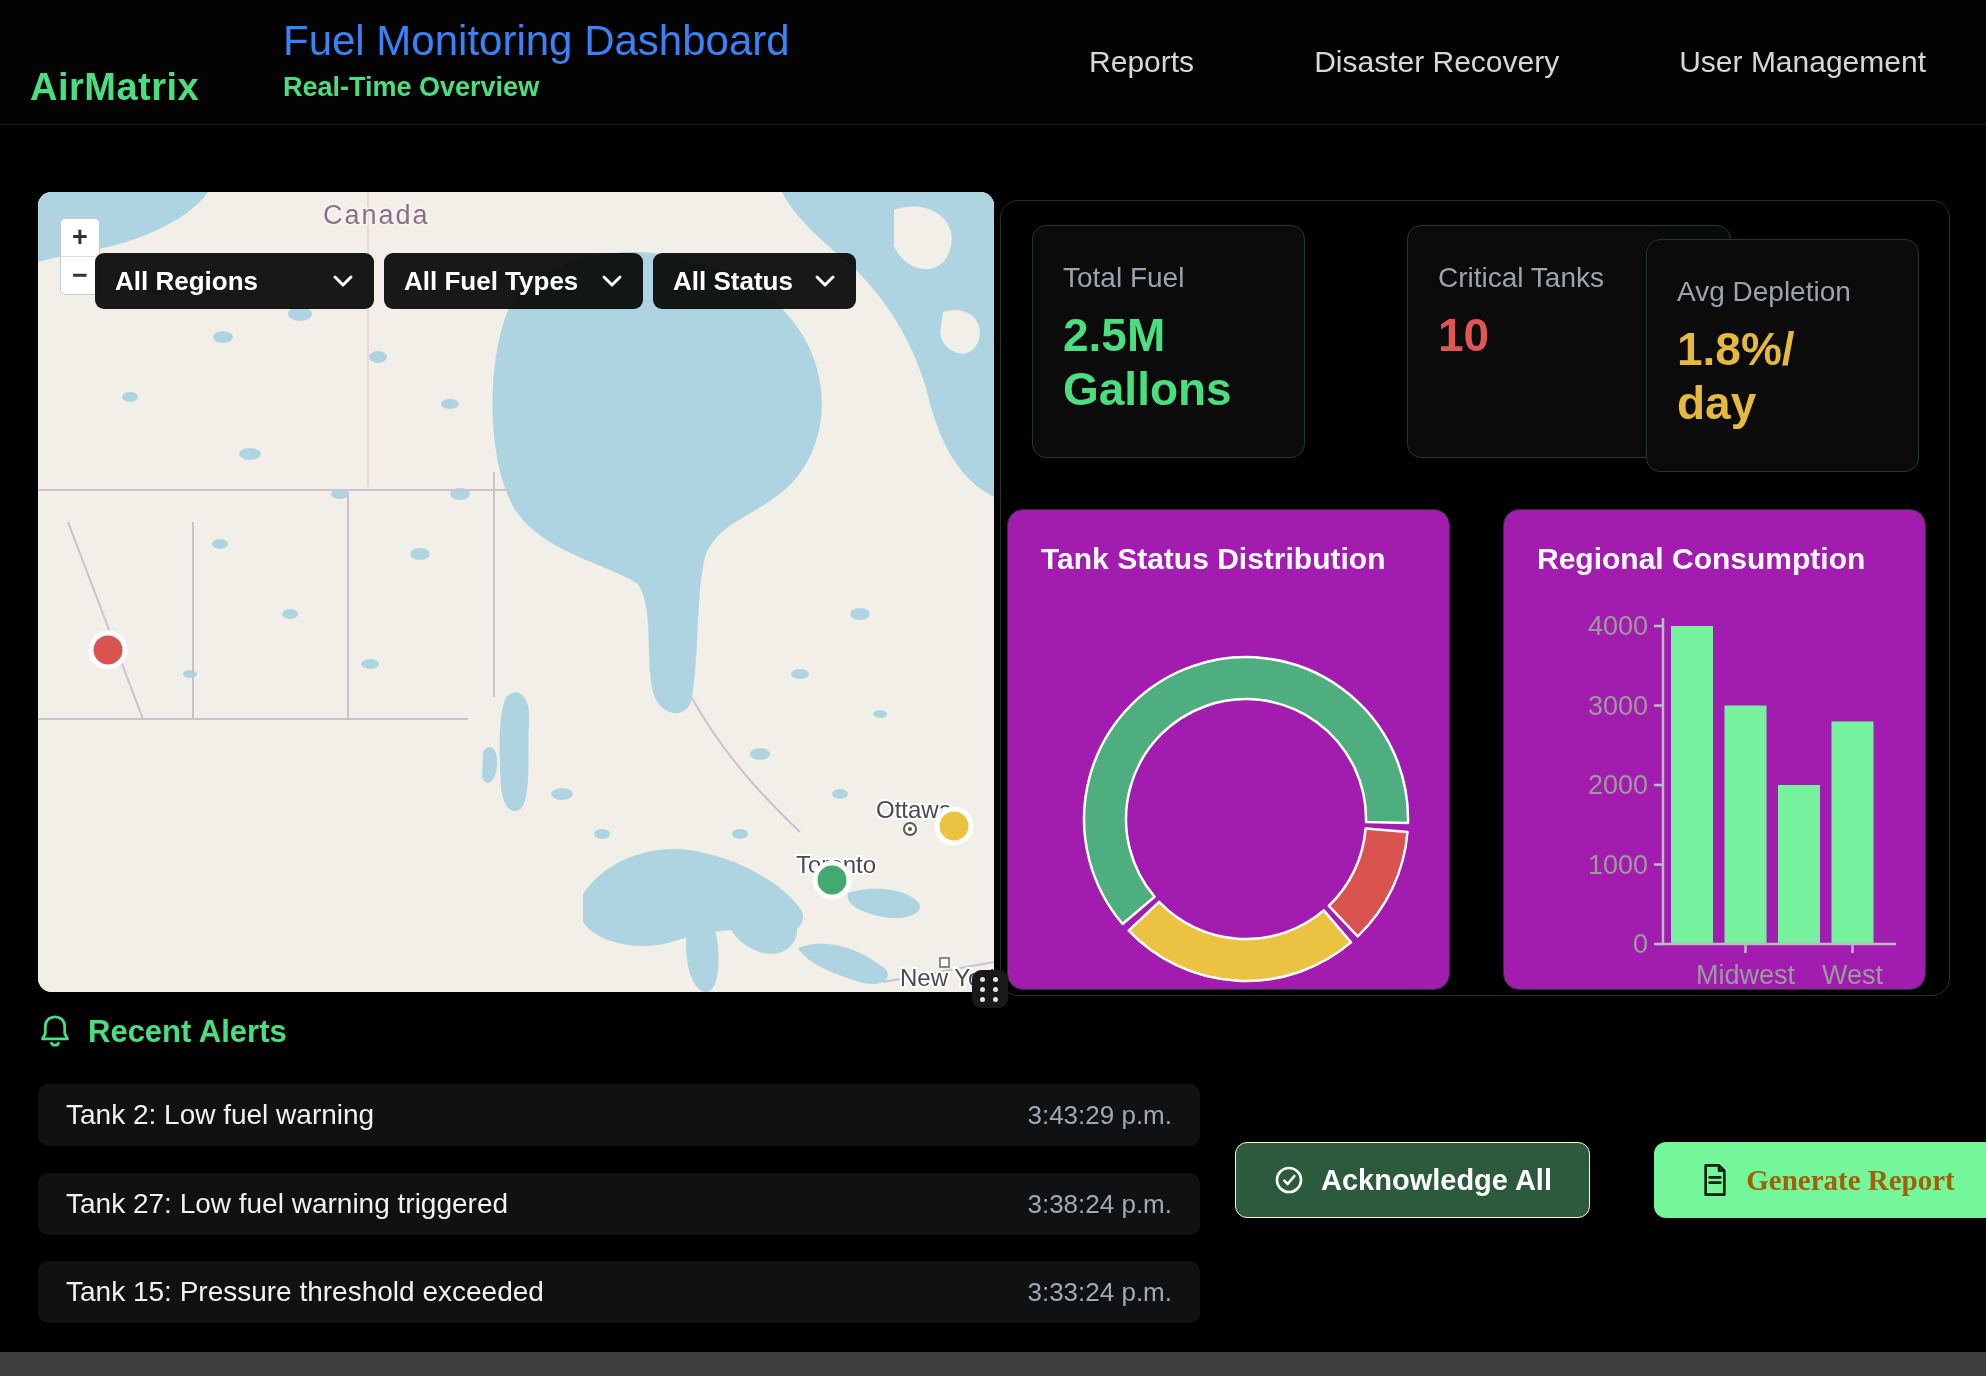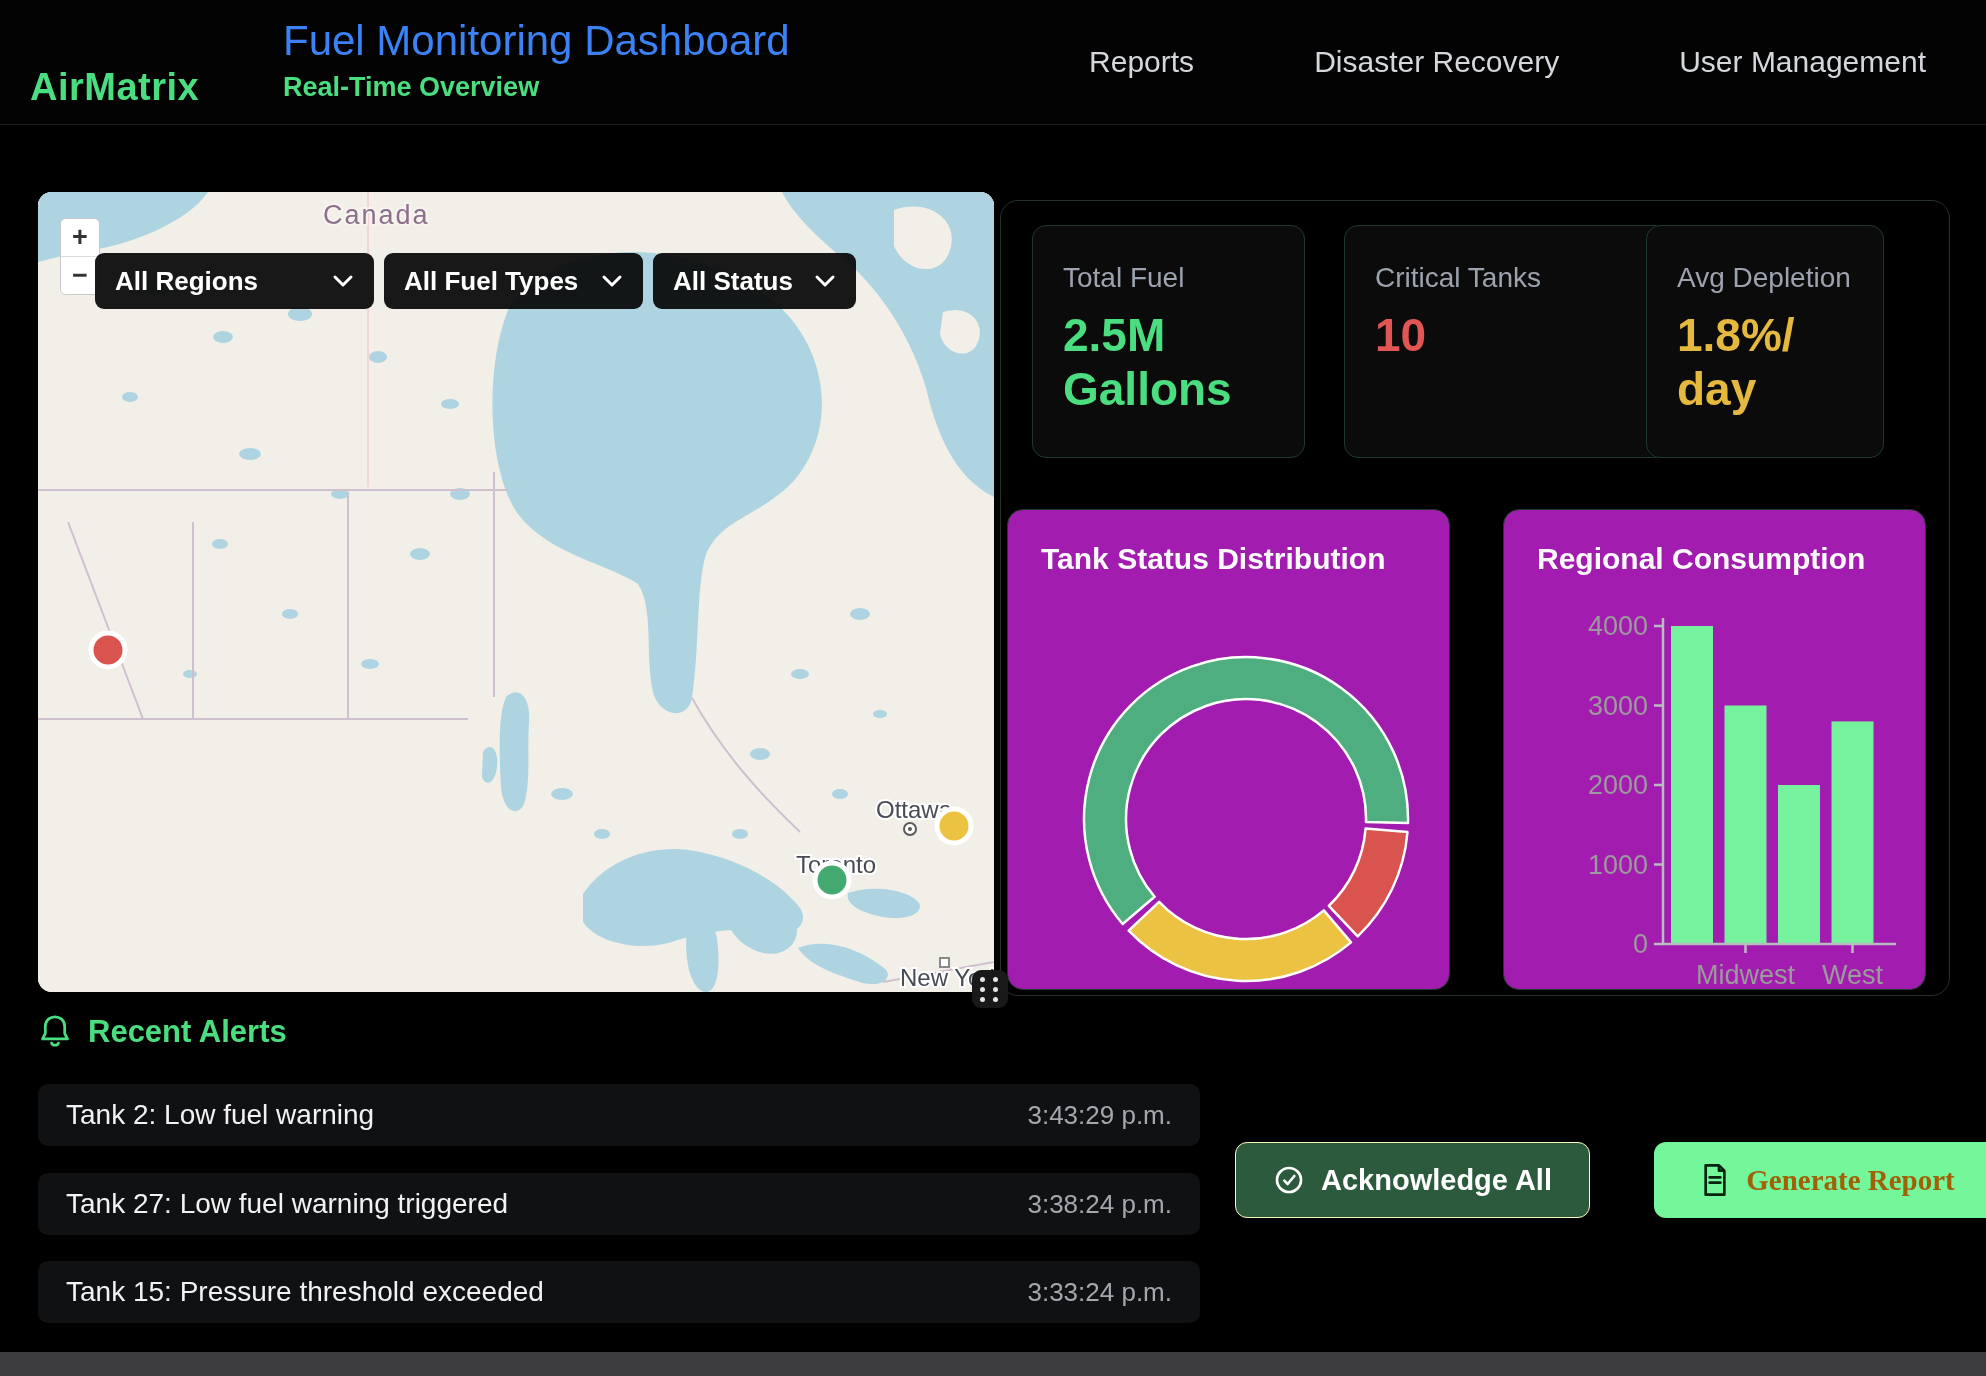--- a/index.html
+++ b/index.html
@@ -192,25 +192,25 @@
       <i></i>
   </div>
 
   <div class="right-box"></div>
 
   <div class="card" style="left:1032px;width:273px;">
     <div class="lbl">Total Fuel</div>
     <div class="val" style="color: rgb(74, 222, 128);">2.5M
 Gallons</div>
   </div>
-  <div class="card" style="left:1344px;width:324px;">
+  <div class="card" style="left:1407px;width:324px;">
     <div class="lbl">Critical Tanks</div>
     <div class="val" style="color: rgb(226, 85, 85);">10</div>
   </div>
-  <div class="card" style="left:1646px;width:238px;">
+  <div class="card" style="left:1646px;width:273px;margin-top:14px;">
     <div class="lbl">Avg Depletion</div>
     <div class="val" style="color: rgb(229, 185, 62);">1.8%/
 day</div>
   </div>
 
   <div class="panel" style="left:1007px;width:443px;">
     <div class="ptitle">Tank Status Distribution</div>
     <svg width="443" height="481" viewBox="0 0 443 481">
         <path d="M114.6,414.0 A162,162 0 1 1 400.0,313.0 L358.0,311.9 A120,120 0 1 0 146.6,386.8 Z" fill="#4fae7f" stroke="#ffffff" stroke-width="2.5" stroke-linejoin="round"></path>
         <path d="M399.5,322.0 A162,162 0 0 1 349.7,426.3 L320.8,395.9 A120,120 0 0 0 357.6,318.6 Z" fill="#d9534f" stroke="#ffffff" stroke-width="2.5" stroke-linejoin="round"></path>

